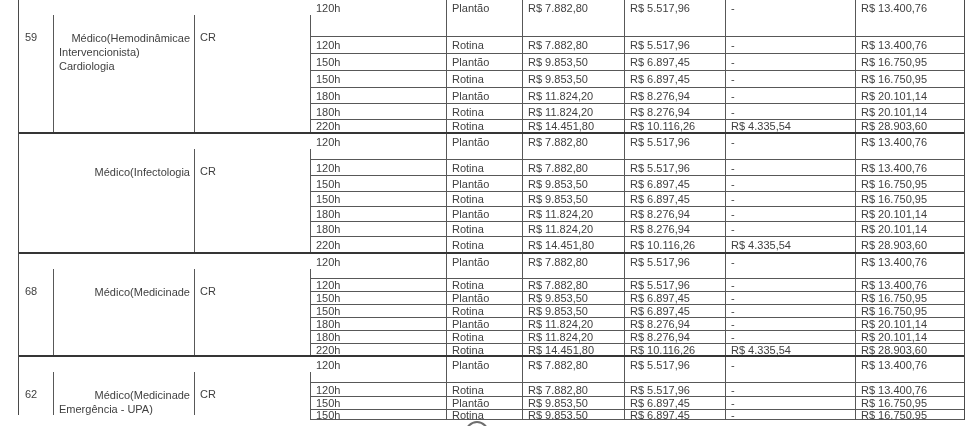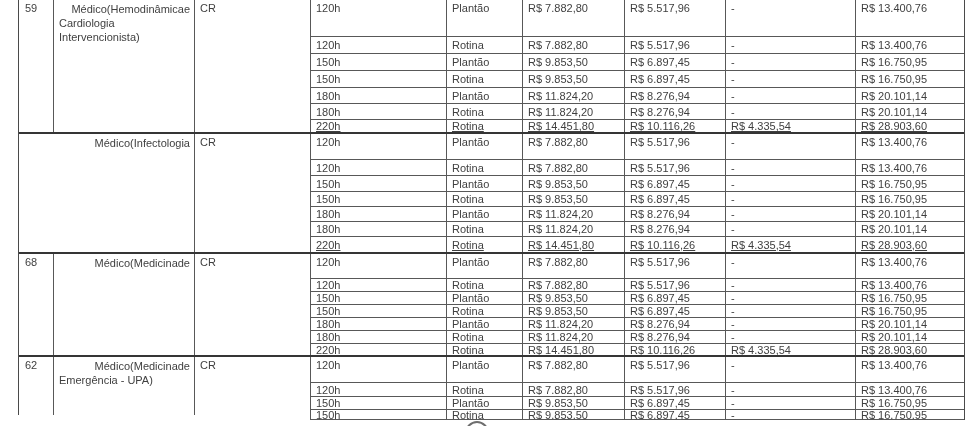--- a/index.html
+++ b/index.html
@@ -11,25 +11,25 @@
     position:absolute;left:18px;top:0;width:947px;box-sizing:border-box;
     border-left:1px solid #4a4a4a;border-right:1px solid #4a4a4a;
   }
   .block{display:grid;grid-template-columns:35px 141px 116px 136px 76px 102px 101px 130px 108px;}
   .block.sep{border-top:2px solid #353535;}
   .cell{
     box-sizing:border-box;border-right:1px solid #585858;
     padding:0 4px 0 5px;overflow:hidden;line-height:12px;
   }
   .cell.c-last{border-right:none;}
-  .cell.merge{padding-top:2px;}
+  .cell.merge{padding-top:16px;margin-top:15px;}
   .cell.numcell{padding-left:6px;}
   .cell.sub{border-bottom:1px solid #585858;display:flex;align-items:center;}
   .cell.sub.first{align-items:flex-start;padding-top:2px;}
-  .cell.sub.noline{border-bottom:none;text-decoration:underline;}
+  .cell.sub.noline{border-bottom:none;}
   .tline{display:flex;line-height:14px;}
   .tline.j{justify-content:flex-end;}
   .tline.n{gap:3px;}
   .cut-cover{position:absolute;left:0;top:415px;width:306px;height:11px;background:#ffffff;}
   .page-badge{
     position:absolute;left:465px;top:421px;width:24px;height:24px;box-sizing:border-box;
     border-radius:50%;border:2px solid #6e6e6e;background:#ffffff;
   }
 </style>
 </head>
@@ -39,24 +39,24 @@
   <div class="table" id="salary-table">
       <div class="block" style="grid-template-rows: 37px 17px 17px 17px 16px 16px 12px;">
         <div class="cell merge numcell" style="grid-area: 1 / 1 / -1;">59</div>
         <div class="cell merge" style="grid-area: 1 / 2 / -1;">
           <div class="tline j">
             <div>Médico</div>
             <div>(Hemodinâmica</div>
             <div>e</div>
           </div>
           <div class="tline n">
+            <div>Intervencionista)</div>
+          </div>
+          <div class="tline n">
             <div>Cardiologia</div>
-          </div>
-          <div class="tline n">
-            <div>Intervencionista)</div>
           </div>
         </div>
         <div class="cell merge" style="grid-area: 1 / 3 / -1;">CR</div>
         <div class="cell sub first" style="grid-area: 1 / 4;">120h</div>
         <div class="cell sub first" style="grid-area: 1 / 5;">Plantão</div>
         <div class="cell sub first" style="grid-area: 1 / 6;">R$ 7.882,80</div>
         <div class="cell sub first" style="grid-area: 1 / 7;">R$ 5.517,96</div>
         <div class="cell sub first" style="grid-area: 1 / 8;">-</div>
         <div class="cell sub first c-last" style="grid-area: 1 / 9;">R$ 13.400,76</div>
         <div class="cell sub" style="grid-area: 2 / 4;">120h</div>

